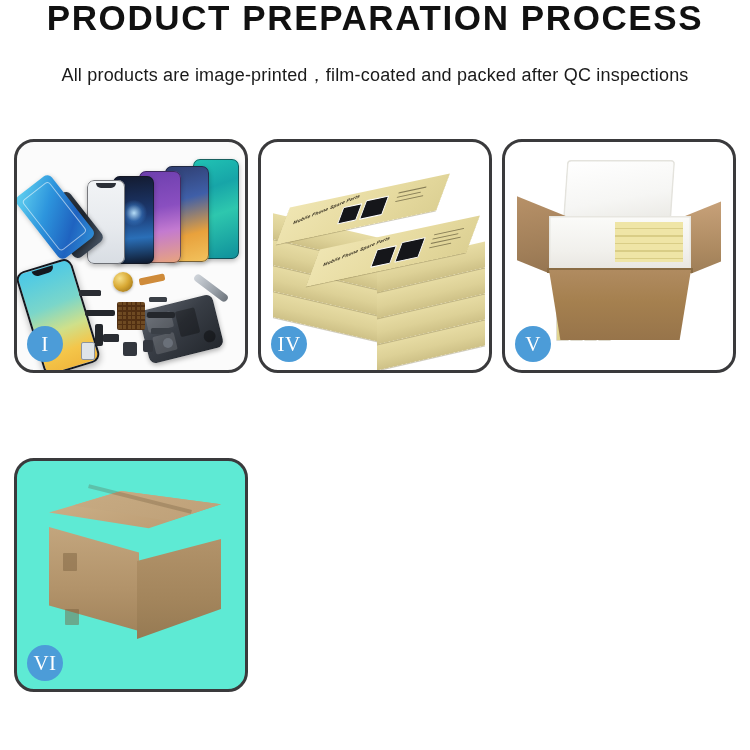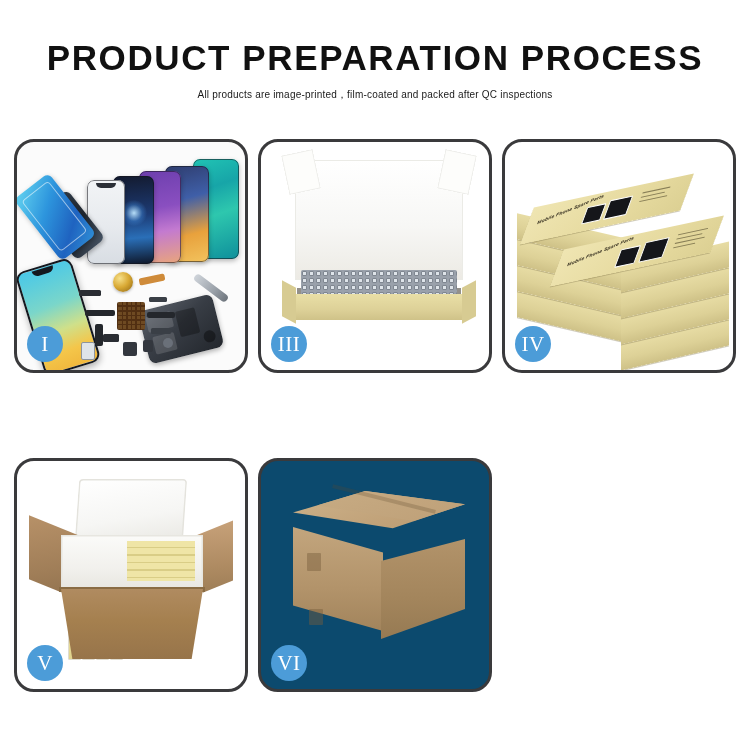--- a/index.html
+++ b/index.html
@@ -4,27 +4,27 @@
 <style>
   html,body{margin:0;padding:0;}
   body{
     width:750px;height:750px;background:#ffffff;
     font-family:"Liberation Sans",sans-serif;
     overflow:hidden;position:relative;
   }
   .page{width:750px;height:750px;position:relative;}
 
   
-  .header{padding-top:40px;text-align:center;}
+  .header{text-align:center;}
   .title{
     font-size:35px;font-weight:700;letter-spacing:1.6px;
     color:#111111;line-height:1;white-space:nowrap;
   }
   .subtitle{
-    margin-top:13px;font-size:10px;color:#1a1a1a;
+    margin-top:28px;font-size:18px;color:#1a1a1a;
     letter-spacing:.2px;white-space:nowrap;
   }
 
   
   .grid{
     position:absolute;left:14px;top:139px;
     width:722px;
     display:grid;grid-template-columns:repeat(3,234px);
     grid-auto-rows:234px;column-gap:10px;row-gap:85px;
   }
@@ -213,21 +213,21 @@
       background:linear-gradient(100deg,#efe4a3 0%,#ddd089 60%,#c8bb74 100%);
       box-shadow:0 0 0 .6px rgba(120,108,60,.4);}
   .ylay{position:absolute;left:98px;top:82px;width:76px;height:42px;
       background:repeating-linear-gradient(180deg,#efe5a6 0 6px,#d9cd86 6px 7.4px);}
   .cartonfront{position:absolute;left:44px;top:128px;width:142px;height:70px;
       background:linear-gradient(180deg,#b08b60 0%,#a5804f 45%,#97744a 100%);
       clip-path:polygon(0 0,100% 0,92% 100%,8% 100%);}
   .cartonlip{position:absolute;left:42px;top:126px;width:146px;height:5px;background:#8a6c44;}
 
   
-  .p6{background:#0c4a6e;}
+  .p6{background:#5eead4;}
   .ctn{position:absolute;left:22px;top:30px;width:190px;height:156px;}
   .ctn-top{position:absolute;left:10px;top:0;width:172px;height:60px;
       background:linear-gradient(160deg,#cdb28a 0%,#c0a178 55%,#b39568 100%);
       clip-path:polygon(42% 0,100% 22%,58% 62%,0 36%);}
   .ctn-top2{position:absolute;left:10px;top:0;width:172px;height:60px;
       clip-path:polygon(42% 0,100% 22%,70% 50%,14% 24%);
       background:linear-gradient(160deg,#c8ac84 0%,#bb9c74 100%);}
   .ctn-left{position:absolute;left:10px;top:34px;width:90px;height:106px;
       background:linear-gradient(180deg,#c3a67e 0%,#b2936a 60%,#a2845c 100%);
       clip-path:polygon(0 2%,100% 26%,100% 100%,0 76%);}
@@ -282,29 +282,20 @@
         <div class="chip c1"></div>
         <div class="chip c2"></div>
         <div class="chip c3"></div>
         <div class="chip c4"></div>
         <div class="tool"></div>
       </div>
       <div class="badge">I</div>
     </div>
 
 
-    <div class="panel p3">
-      <div class="scene">
-        <div class="foamlid"></div>
-        <div class="boxinner"></div>
-        <div class="bubbleroll"></div>
-        <div class="boxfront"></div>
-      </div>
-      <div class="badge">III</div>
-    </div>
 
     <div class="panel p4">
       <div class="scene">
         <div class="stack">
           <div class="sbox l4"></div>
           <div class="sbox l3"></div>
           <div class="sbox l2"></div>
           <div class="sbox l1"></div>
 
           <div class="sbox r4"></div>

